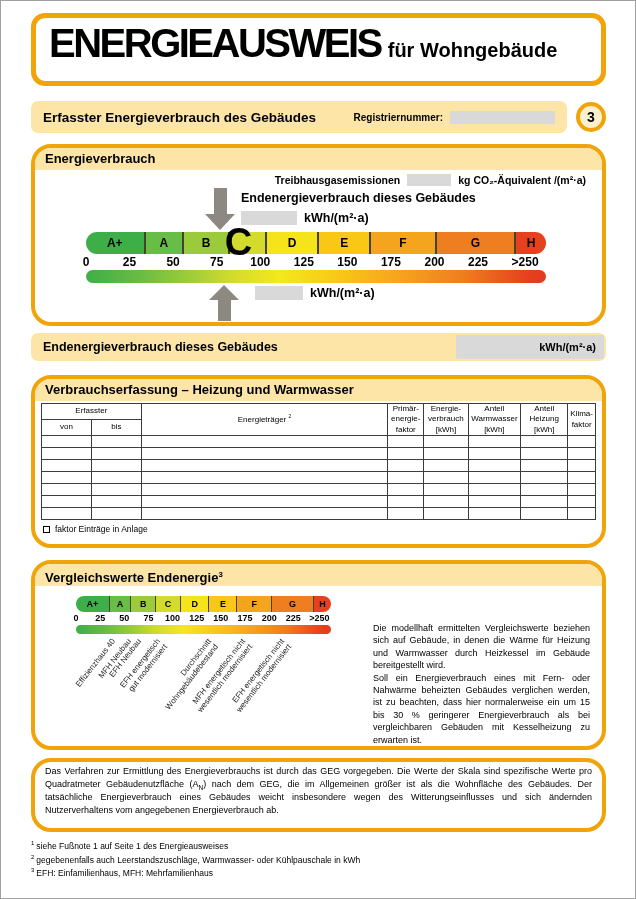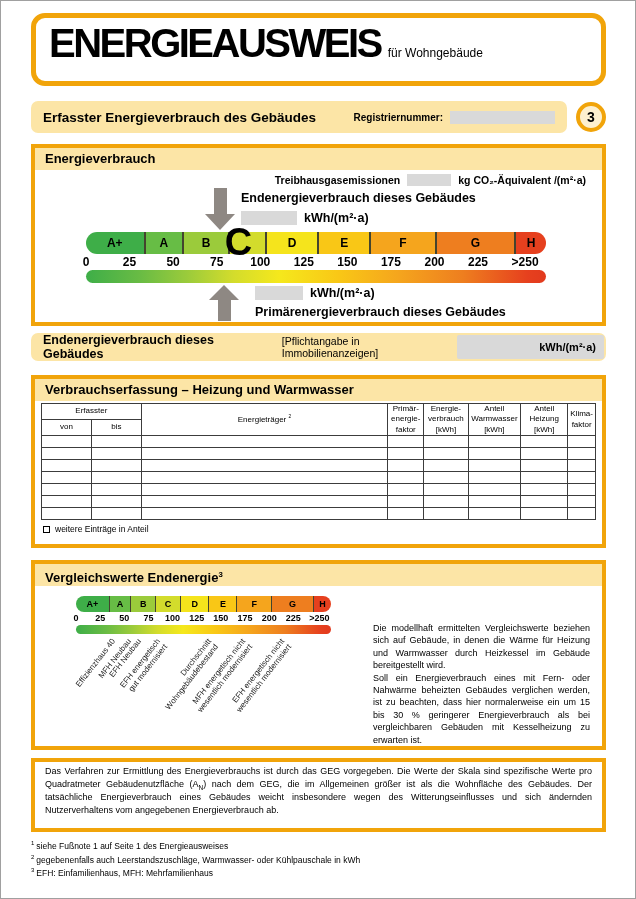--- a/index.html
+++ b/index.html
@@ -4,37 +4,37 @@
 <style>
   html,body{margin:0;padding:0;}
   body{width:636px;height:899px;font-family:"Liberation Sans",sans-serif;background:#fff;color:#000;}
   *{box-sizing:border-box;}
   .page{position:relative;width:636px;height:899px;border:1px solid #a0a0a0;padding:12px 29px 0 30px;overflow:hidden;}
 
   
   .title-box{border:5px solid #f1a40a;border-radius:14px;height:73px;padding:3px 13px 0;background:#fff;}
   .title-row{display:flex;align-items:baseline;}
   .main-title{font-size:40px;font-weight:bold;letter-spacing:-2.5px;line-height:44px;}
-  .title-sub{font-size:12px;font-weight:normal;margin-left:7px;}
+  .title-sub{font-size:20px;font-weight:bold;margin-left:7px;}
   .law-line{display:flex;align-items:center;font-size:8.5px;margin-top:0;}
   .law-line .sup{font-size:6px;vertical-align:super;margin:0 3px 0 2px;}
   .field{background:#d9d9d9;display:inline-block;}
   .law-field{width:80px;height:12px;}
 
   
   .section-row{display:flex;align-items:center;margin-top:15px;}
   .strip{background:#fce5a6;border-radius:7px;}
   .section-strip{flex:1;height:32px;display:flex;align-items:center;padding:15px 12px;}
   .strip-title{font-size:13.5px;font-weight:bold;}
   .reg-label{font-size:10px;font-weight:bold;margin-left:auto;margin-right:7px;}
   .reg-field{width:105px;height:13px;}
   .page-circle{width:30px;height:30px;margin-left:9px;flex:0 0 30px;border-radius:50%;border:4px solid #f1a40a;background:#fdf0cf;display:flex;align-items:center;justify-content:center;font-size:14px;font-weight:bold;}
 
   
-  .box{border:4px solid #f1a40a;border-radius:0;overflow:hidden;background:#fff;}
+  .box{border:4px solid #f1a40a;border-radius:20px;overflow:hidden;background:#fff;}
   .box-header{background:#fce5a6;font-size:13px;font-weight:bold;padding:3px 10px;height:22px;line-height:16px;}
   .hsup,.thsup{font-size:60%;vertical-align:super;}
 
   
   .ev-box{margin-top:11px;height:182px;}
   .ev-body{position:relative;height:152px;}
   .ghg-line{height:16px;display:flex;justify-content:flex-end;align-items:center;gap:7px;padding:4px 16px 0 0;font-size:10.5px;font-weight:bold;}
   .ghg-field{width:44px;height:12px;}
   .end-block{position:relative;height:46px;}
   .arrow-down{position:absolute;left:170px;top:2px;width:31px;height:42px;}
@@ -169,28 +169,26 @@
       </div>
       <div class="prim-block">
         <div class="arrow-up">
             <div class="au-head"></div>
             <div class="au-shaft"></div>
           </div>
         <div class="prim-value">
           <span class="field pv-field"></span>
           <span>kWh/(m²·a)</span>
         </div>
-        <div class="prim-label">Primärenergieverbrauch dieses Gebäudes</div>
       </div>
     </div>
   </div>
 
   <div class="strip pflicht-strip">
     <span class="pf-label">Endenergieverbrauch dieses Gebäudes</span>
-    <span class="pf-note">[Pflichtangabe in Immobilienanzeigen]</span>
     <span class="pf-field">
       <span class="pf-unit">kWh/(m²·a)</span>
     </span>
   </div>
 
   <div class="box table-box">
     <div class="box-header">Verbrauchserfassung – Heizung und Warmwasser</div>
     <div class="table-body">
       <table>
         <colgroup>
@@ -295,21 +293,21 @@
               <td></td>
               <td></td>
               <td></td>
               <td></td>
               <td></td>
             </tr>
           </tbody>
       </table>
       <div class="cbx-line">
         <span class="cbx"></span>
-        <span>weitere Einträge in Anteil</span>
+        <span>faktor Einträge in Anlage</span>
       </div>
     </div>
   </div>
 
   <div class="box vg-box">
     <div class="box-header">
       <span>Vergleichswerte Endenergie</span><sup class="hsup">3</sup>
     </div>
     <div class="vg-body">
       <div class="vleft">

